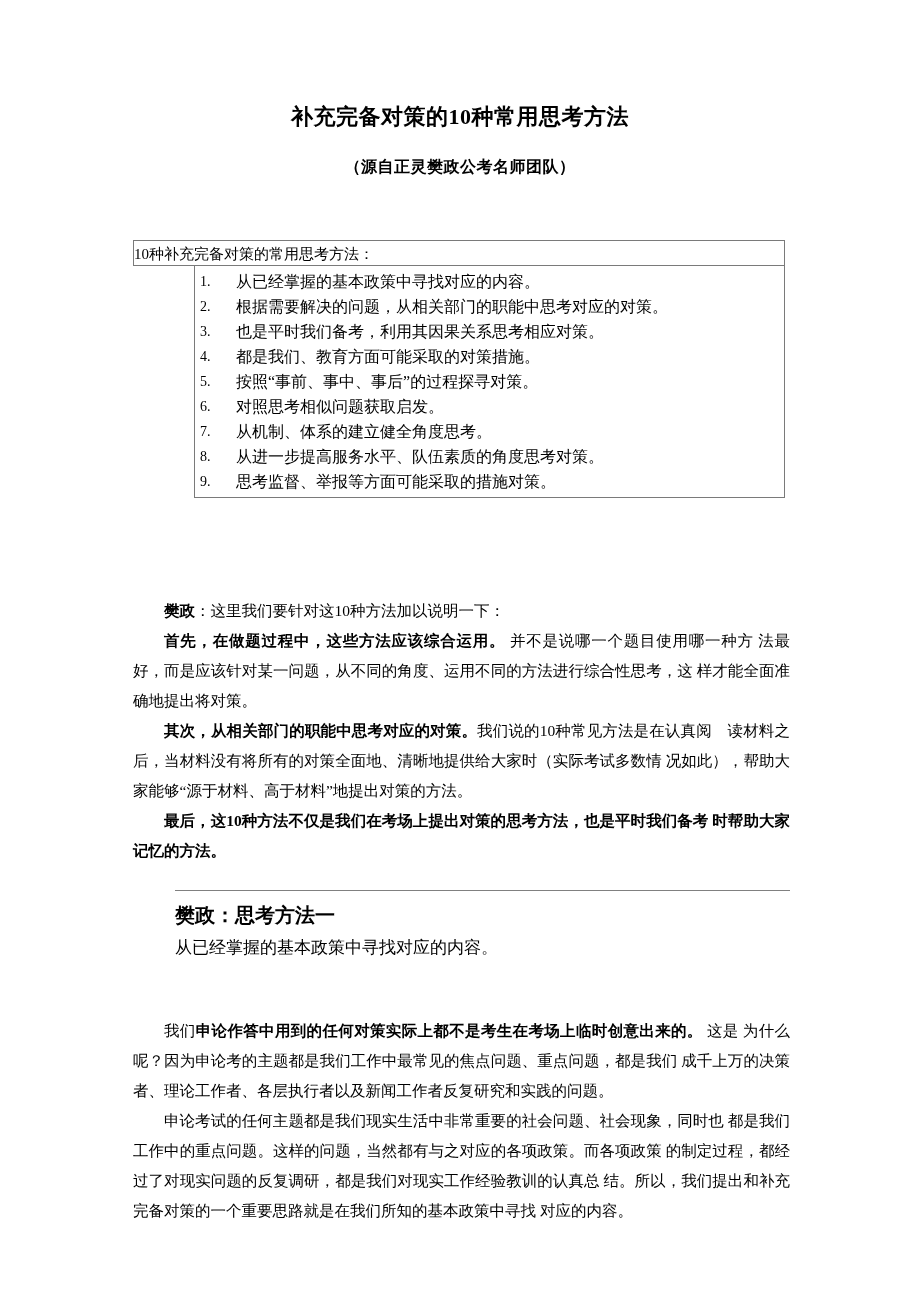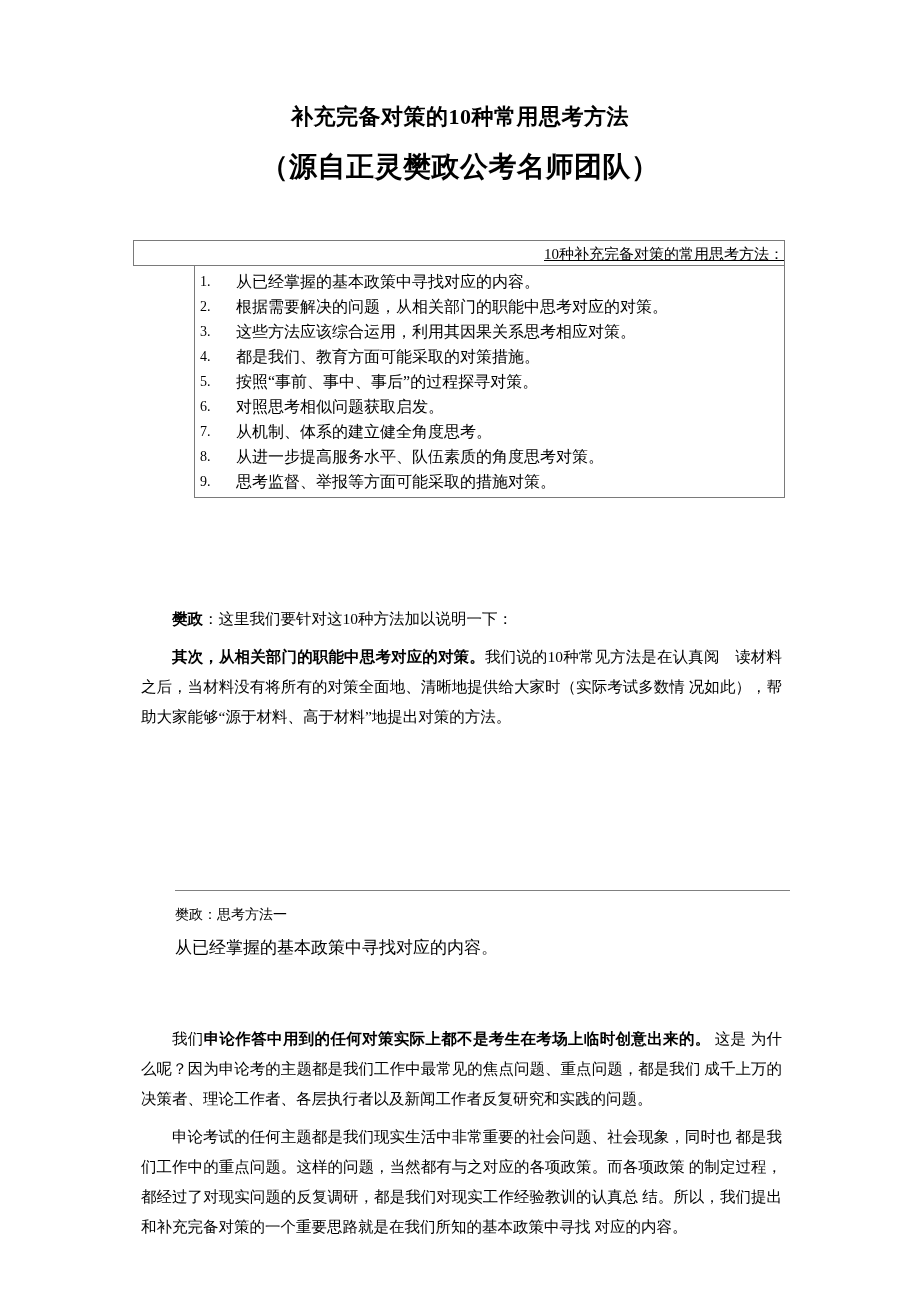--- a/index.html
+++ b/index.html
@@ -32,41 +32,40 @@
     font-size: 22px;
     font-weight: bold;
     letter-spacing: 0.5px;
     line-height: 30px;
   }
   .doc-subtitle {
     position: absolute;
     left: 0; top: 152px;
     width: 920px;
     text-align: center;
-    font-size: 28px;
+    font-size: 16px;
     font-weight: bold;
     letter-spacing: 0.5px;
     line-height: 30px;
   }
 
   
   .method-table {
     position: absolute;
     left: 133px;
     top: 240px;
     width: 652px;
   }
   .table-header {
     border: 1px solid #7a7a7a;
     height: 26px;
     line-height: 26px;
-    text-align: right;
+    text-align: left;
     font-size: 15px;
     box-sizing: border-box;
-    text-decoration: underline;
   }
   .table-body {
     margin-left: 61px;
     width: 591px;
     border-left: 1px solid #7a7a7a;
     border-right: 1px solid #7a7a7a;
     border-bottom: 1px solid #7a7a7a;
     box-sizing: border-box;
     padding: 3px 0 3px 0;
   }
@@ -91,41 +90,41 @@
     left: 133px;
     width: 657px;
     font-size: 15.5px;
     line-height: 30px;
     text-align: justify;
   }
   #block-intro { top: 596px; }
   #block-tail  { top: 1016px; }
 
   .para {
-    margin: 8px;
+    margin: 0;
     text-indent: 2em;
   }
   .para.noindent { text-indent: 0; }
   b, .b { font-weight: bold; }
 
   
   .section {
     position: absolute;
     left: 175px;
     top: 890px;
     width: 615px;
   }
   .section-rule {
     border-top: 1px solid #808080;
     height: 0;
     margin-bottom: 10px;
   }
   .section-title {
-    font-size: 14px;
-    font-weight: normal;
+    font-size: 20px;
+    font-weight: bold;
     line-height: 28px;
   }
   .section-sub {
     font-size: 17px;
     line-height: 30px;
     margin-top: 4px;
   }
 </style>
 </head>
 <body>
@@ -142,21 +141,21 @@
       <div class="method-item">
         <span class="method-num">1.</span>
         <span class="method-text">从已经掌握的基本政策中寻找对应的内容。</span>
       </div>
       <div class="method-item">
         <span class="method-num">2.</span>
         <span class="method-text">根据需要解决的问题，从相关部门的职能中思考对应的对策。</span>
       </div>
       <div class="method-item">
         <span class="method-num">3.</span>
-        <span class="method-text">这些方法应该综合运用，利用其因果关系思考相应对策。</span>
+        <span class="method-text">也是平时我们备考，利用其因果关系思考相应对策。</span>
       </div>
       <div class="method-item">
         <span class="method-num">4.</span>
         <span class="method-text">都是我们、教育方面可能采取的对策措施。</span>
       </div>
       <div class="method-item">
         <span class="method-num">5.</span>
         <span class="method-text">按照“事前、事中、事后”的过程探寻对策。</span>
       </div>
       <div class="method-item">
@@ -174,21 +173,23 @@
       <div class="method-item">
         <span class="method-num">9.</span>
         <span class="method-text">思考监督、举报等方面可能采取的措施对策。</span>
       </div>
 
     </div>
   </div>
 
   <div class="body-block" id="block-intro">
     <p class="para"><span class="b">樊政</span><span>：这里我们要针对这10种方法加以说明一下：</span></p>
+    <p class="para"><span class="b">首先，在做题过程中，这些方法应该综合运用。</span><span> 并不是说哪一个题目使用哪一种方 法最好，而是应该针对某一问题，从不同的角度、运用不同的方法进行综合性思考，这 样才能全面准确地提出将对策。</span></p>
     <p class="para"><span class="b">其次，从相关部门的职能中思考对应的对策。</span><span>我们说的10种常见方法是在认真阅　读材料之后，当材料没有将所有的对策全面地、清晰地提供给大家时（实际考试多数情 况如此），帮助大家能够“源于材料、高于材料”地提出对策的方法。</span></p>
+    <p class="para"><span class="b">最后，这10种方法不仅是我们在考场上提出对策的思考方法，也是平时我们备考 时帮助大家记忆的方法。</span></p>
   </div>
 
   <div class="section">
     <div class="section-rule"></div>
     <div class="section-title">樊政：思考方法一</div>
     <div class="section-sub">从已经掌握的基本政策中寻找对应的内容。</div>
   </div>
 
   <div class="body-block" id="block-tail">
     <p class="para"><span>我们</span><span class="b">申论作答中用到的任何对策实际上都不是考生在考场上临时创意出来的。</span><span> 这是 为什么呢？因为申论考的主题都是我们工作中最常见的焦点问题、重点问题，都是我们 成千上万的决策者、理论工作者、各层执行者以及新闻工作者反复研究和实践的问题。</span></p>

